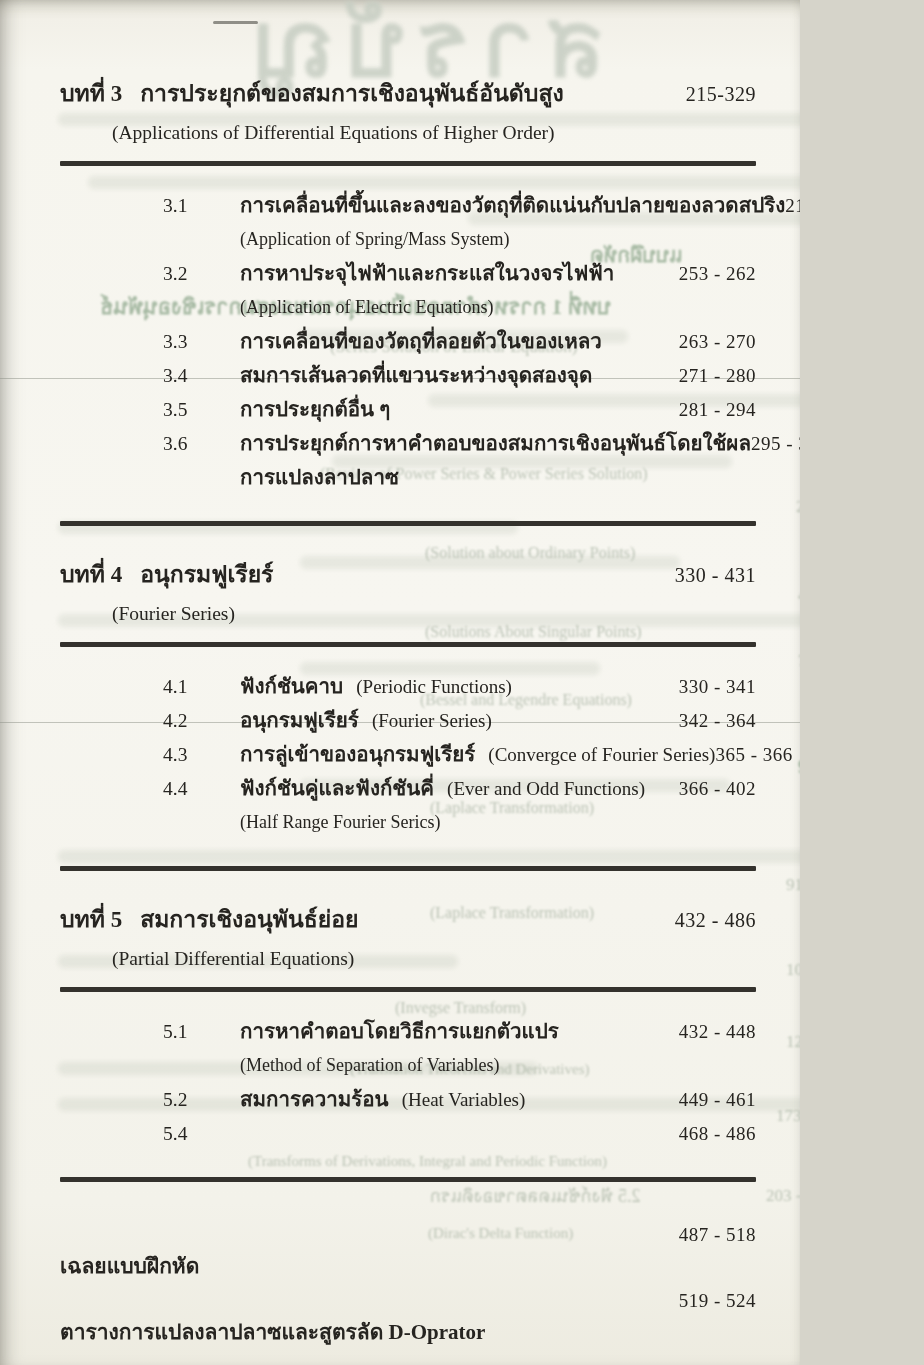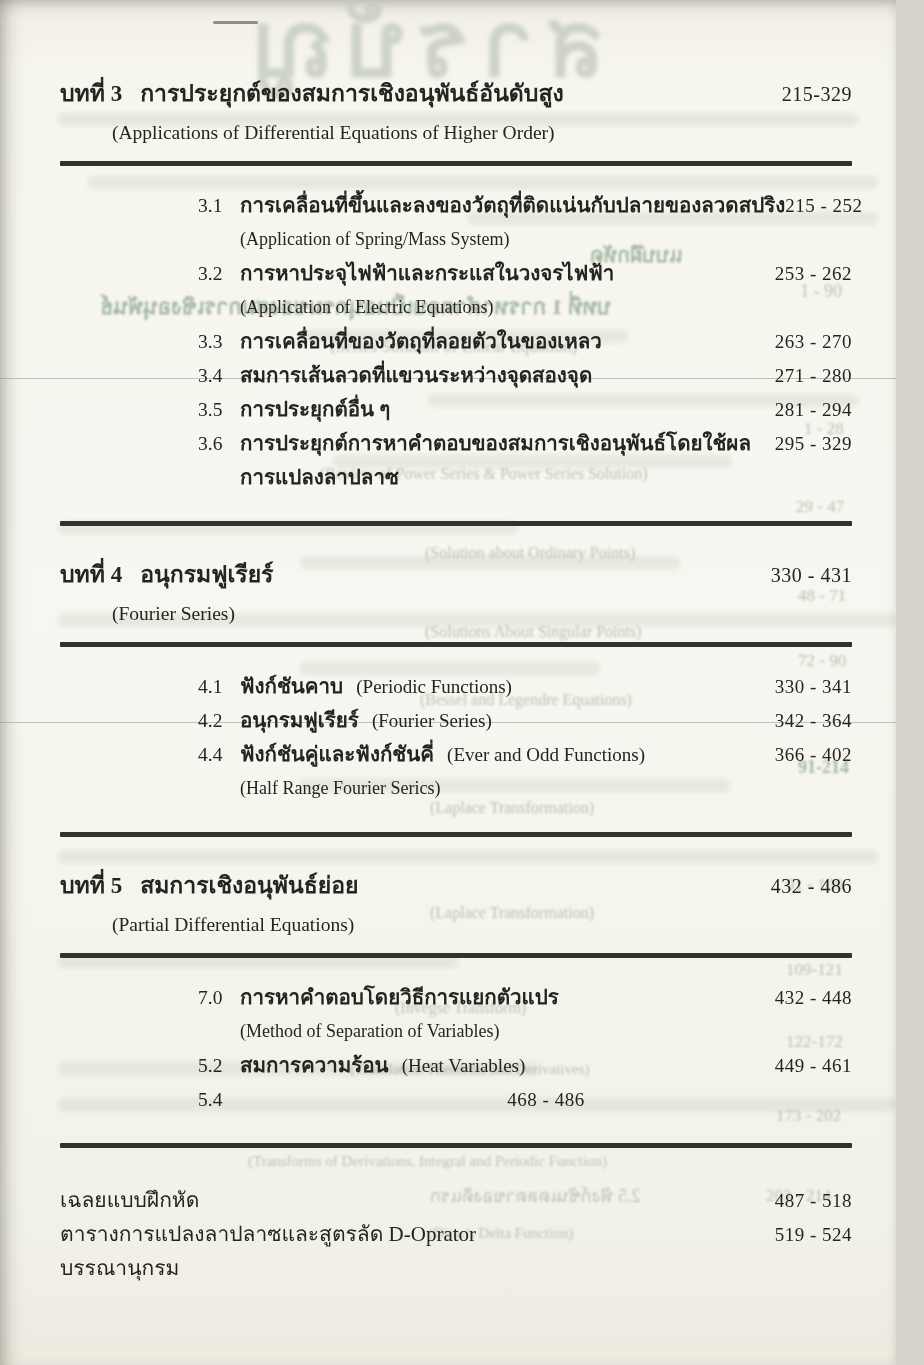--- a/index.html
+++ b/index.html
@@ -1,17 +1,17 @@
 <!DOCTYPE html>
 <html><head>
 <meta charset="utf-8">
 <style>
   html,body{margin:0;padding:0;background:#d6d4ca;}
   .page{
-    position:relative; width:896px; height:1365px; overflow:hidden;
+    position:relative; width:800px; height:1365px; overflow:hidden;
     background:
       linear-gradient(180deg,#eae8dd 0,#f2f0e8 20px,#f6f5ee 70px,#f7f6f0 45%,#f3f2ea 88%,#edebe0 100%);
     box-shadow: inset 16px 0 20px -14px rgba(75,74,64,.5),
                 inset 0 12px 16px -12px rgba(75,74,64,.4),
                 inset -8px 0 14px -12px rgba(75,74,64,.25);
     font-family:"Liberation Serif","DejaVu Serif",serif;
     color:#262420;
   }
   
   .ghost-layer{position:absolute;inset:0;z-index:0;pointer-events:none;}
@@ -39,29 +39,29 @@
   .ch-row{display:flex; align-items:baseline; font-size:23px; font-weight:bold; line-height:32px;}
   .ch-label{margin-right:18px; white-space:nowrap;}
   .ch-title{flex:1 1 auto; white-space:nowrap;}
   .ch-sub{margin:9px 0 0 52px; font-size:19.5px; line-height:27px; font-weight:normal;}
   .rule{height:5px; background:#34322d; margin-top:15px; border-radius:1px;}
   .items{margin-top:23px; padding-bottom:11px;}
   .item-row{
     display:grid; grid-template-columns:77px 1fr auto;
     padding-left:103px; font-size:20.5px; line-height:33px; margin-bottom:1px;
   }
-  .no{font-size:19.5px;margin-left:35px;}
+  .no{font-size:19.5px;}
   .ttl{font-weight:600; white-space:nowrap;}
   .en-inline{font-weight:normal; font-size:19px; margin-left:8px;text-align:center;}
   .ttl-en{font-weight:normal; font-size:18px; white-space:nowrap;}
-  .pg{font-size:19px; letter-spacing:.5px; white-space:nowrap; text-align:center; font-weight:normal;}
+  .pg{font-size:19px; letter-spacing:.5px; white-space:nowrap; text-align:right; font-weight:normal;}
   .ch-pg{font-size:20px;}
   .tail{margin-top:36px;}
   .tail-row{display:grid; grid-template-columns:1fr auto; font-size:21px; line-height:33px; margin-bottom:1px;}
-  .tail-ttl{font-weight:400; white-space:nowrap;}
+  .tail-ttl{font-weight:700; white-space:nowrap;margin-top:32px;}
 </style>
 </head>
 <body>
 
 <div class="page">
   <div class="ghost-layer" id="ghost">
       <div class="ghost-line mir big" style="left: 240px; top: -10px; font-size: 92px;">สารบัญ</div>
       <div class="ghost-line mir strong" style="left: 590px; top: 243px; font-size: 21px;">แบบฝึกหัด</div>
       <div class="ghost-line" style="left: 800px; top: 281px; font-size: 18px;">1 - 90</div>
       <div class="ghost-line mir strong" style="left: 100px; top: 294px; font-size: 22px;">บทที่ 1 การหาคำตอบเป็นอนุกรมของสมการเชิงอนุพันธ์</div>
@@ -177,20 +177,25 @@
             <span class="no">4.1</span>
             <span class="ttl">ฟังก์ชันคาบ <span class="en-inline">(Periodic Functions)</span></span>
             <span class="pg">330 - 341</span>
           </div>
           <div class="item-row">
             <span class="no">4.2</span>
             <span class="ttl">อนุกรมฟูเรียร์ <span class="en-inline">(Fourier Series)</span></span>
             <span class="pg">342 - 364</span>
           </div>
           <div class="item-row">
+            <span class="no">4.3</span>
+            <span class="ttl">การลู่เข้าของอนุกรมฟูเรียร์ <span class="en-inline">(Convergce of Fourier Series)</span></span>
+            <span class="pg">365 - 366</span>
+          </div>
+          <div class="item-row">
             <span class="no">4.4</span>
             <span class="ttl">ฟังก์ชันคู่และฟังก์ชันคี่ <span class="en-inline">(Ever and Odd Functions)</span></span>
             <span class="pg">366 - 402</span>
           </div>
           <div class="item-row">
             <span class="no"></span>
             <span class="ttl-en">(Half Range Fourier Serics)</span>
             <span class="pg"></span>
           </div>
         </div>
@@ -199,21 +204,21 @@
       <section class="toc-section">
         <div class="ch-row">
           <span class="ch-label">บทที่ 5</span>
           <span class="ch-title">สมการเชิงอนุพันธ์ย่อย</span>
           <span class="pg ch-pg">432 - 486</span>
         </div>
         <div class="ch-sub">(Partial Differential Equations)</div>
         <div class="rule"></div>
         <div class="items">
           <div class="item-row">
-            <span class="no">7.0</span>
+            <span class="no">5.1</span>
             <span class="ttl">การหาคำตอบโดยวิธีการแยกตัวแปร</span>
             <span class="pg">432 - 448</span>
           </div>
           <div class="item-row">
             <span class="no"></span>
             <span class="ttl-en">(Method of Separation of Variables)</span>
             <span class="pg"></span>
           </div>
           <div class="item-row">
             <span class="no">5.2</span>

